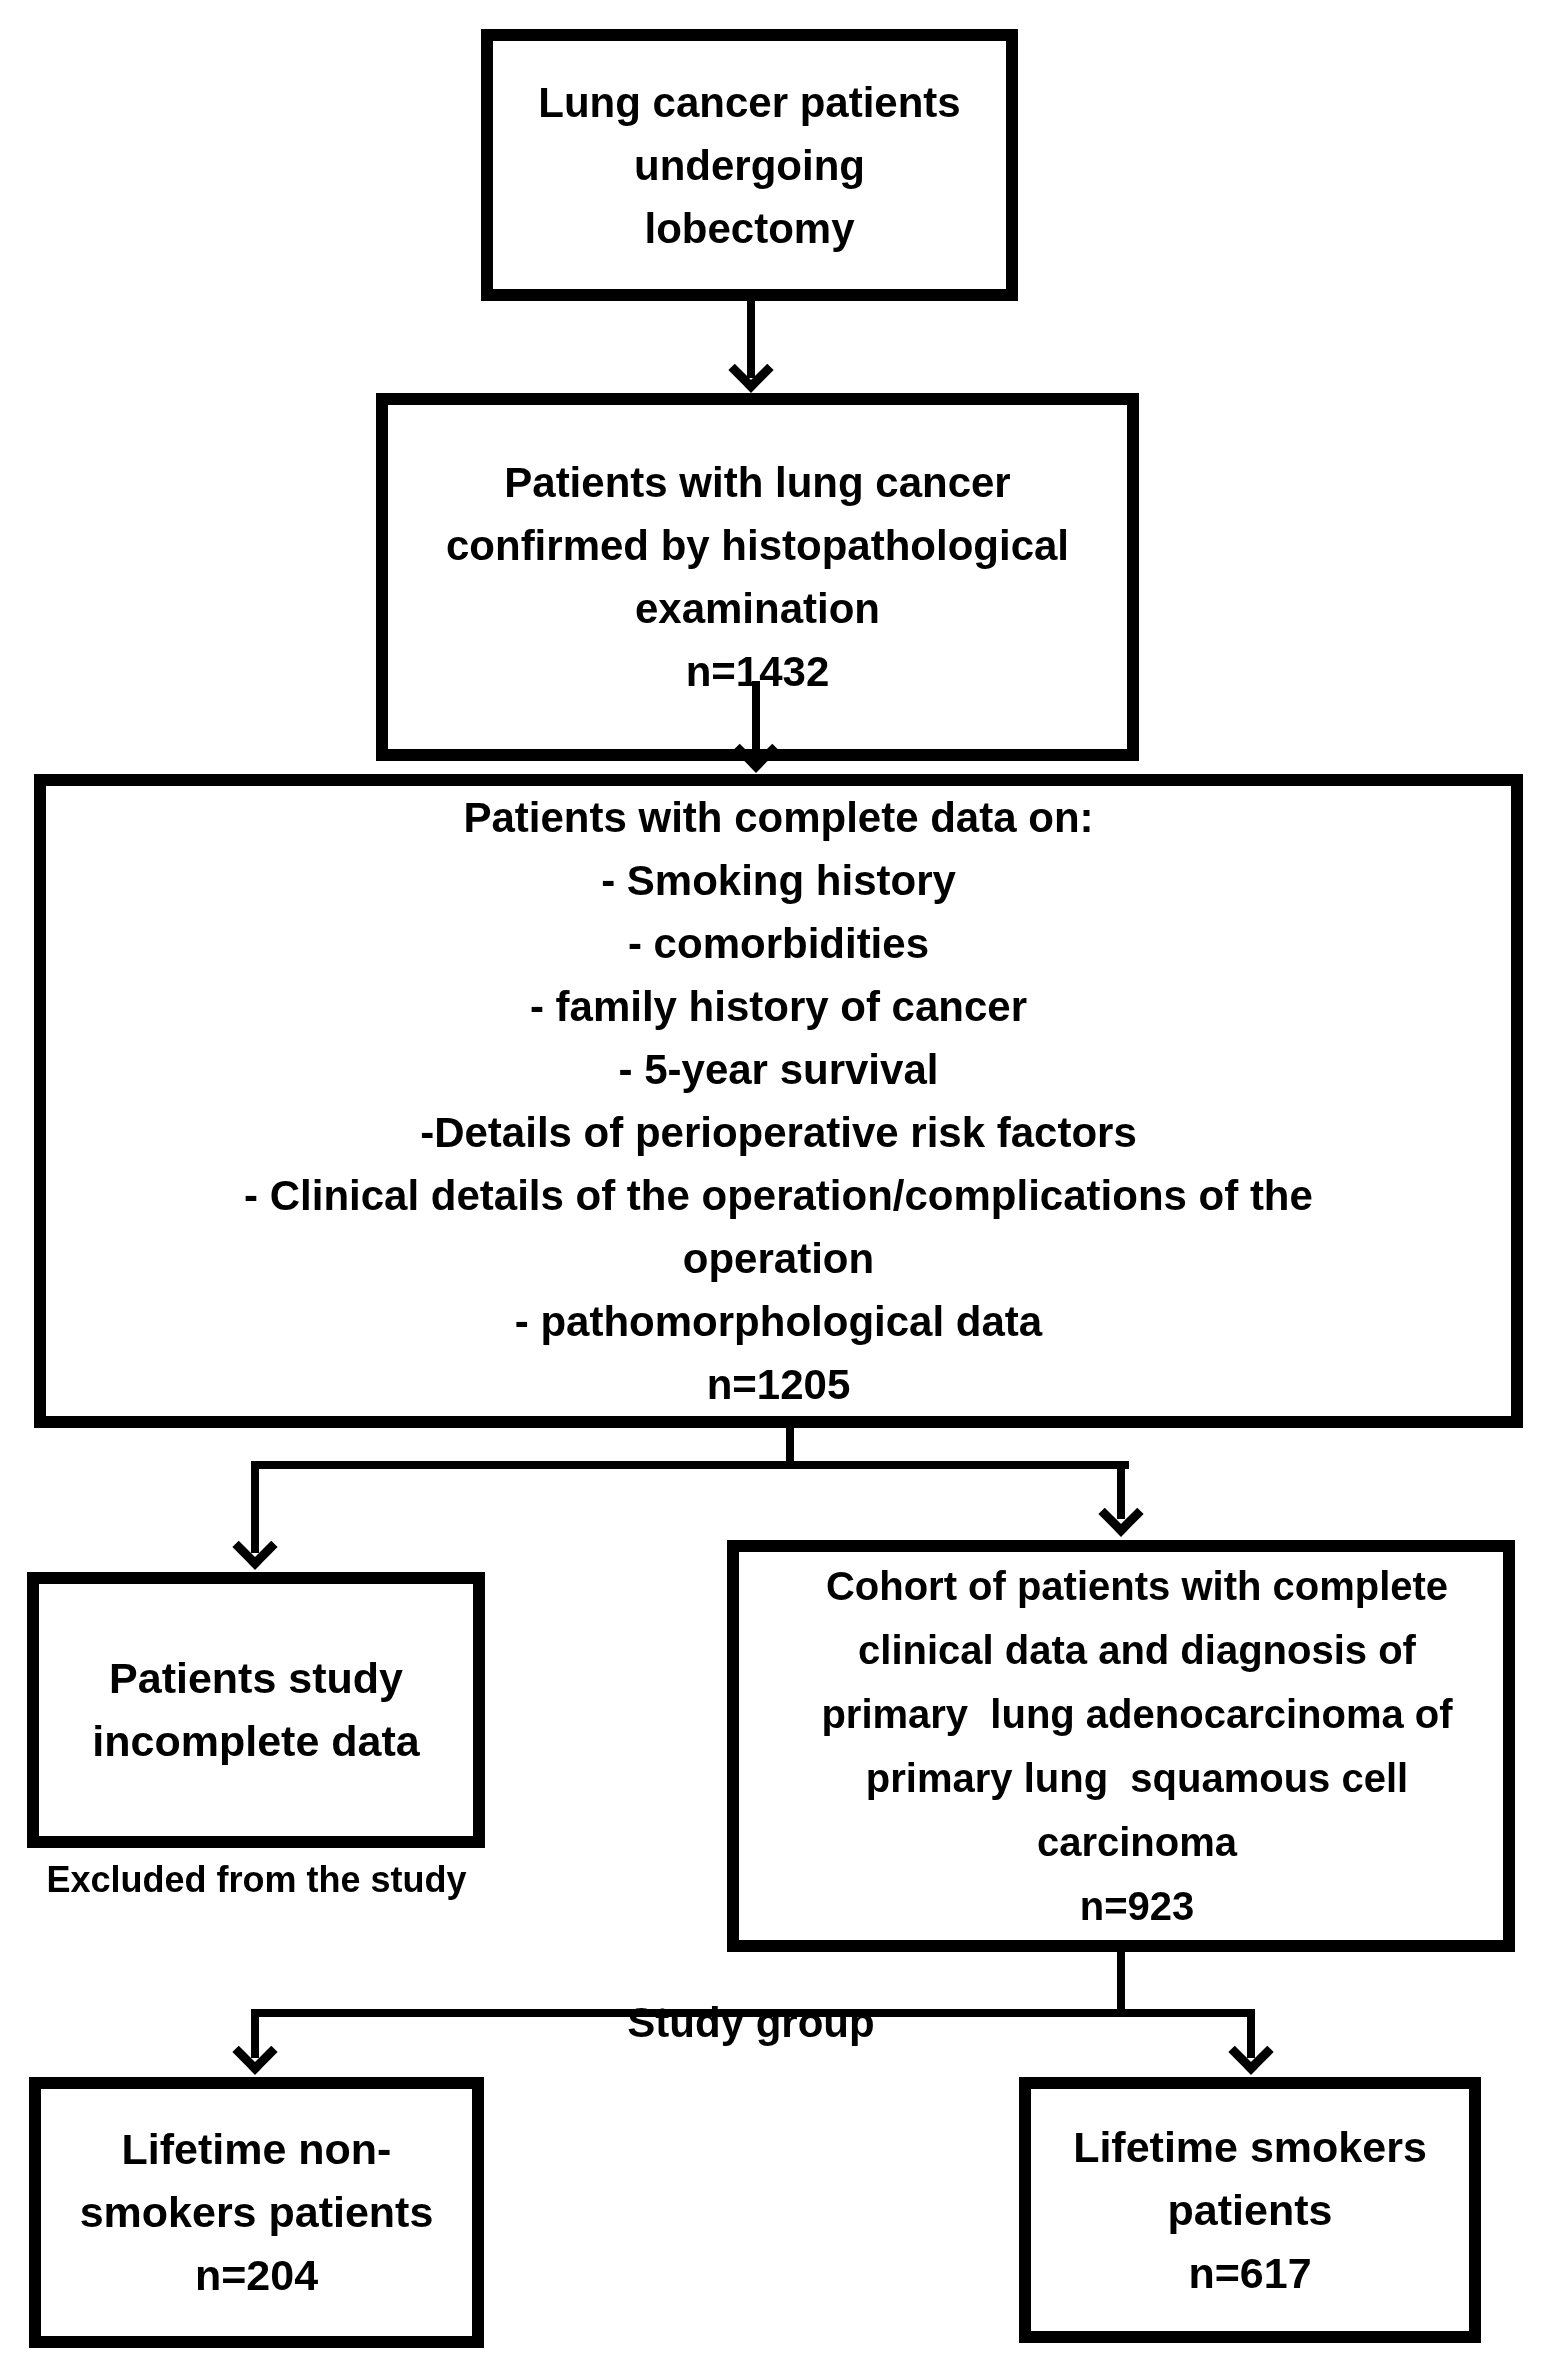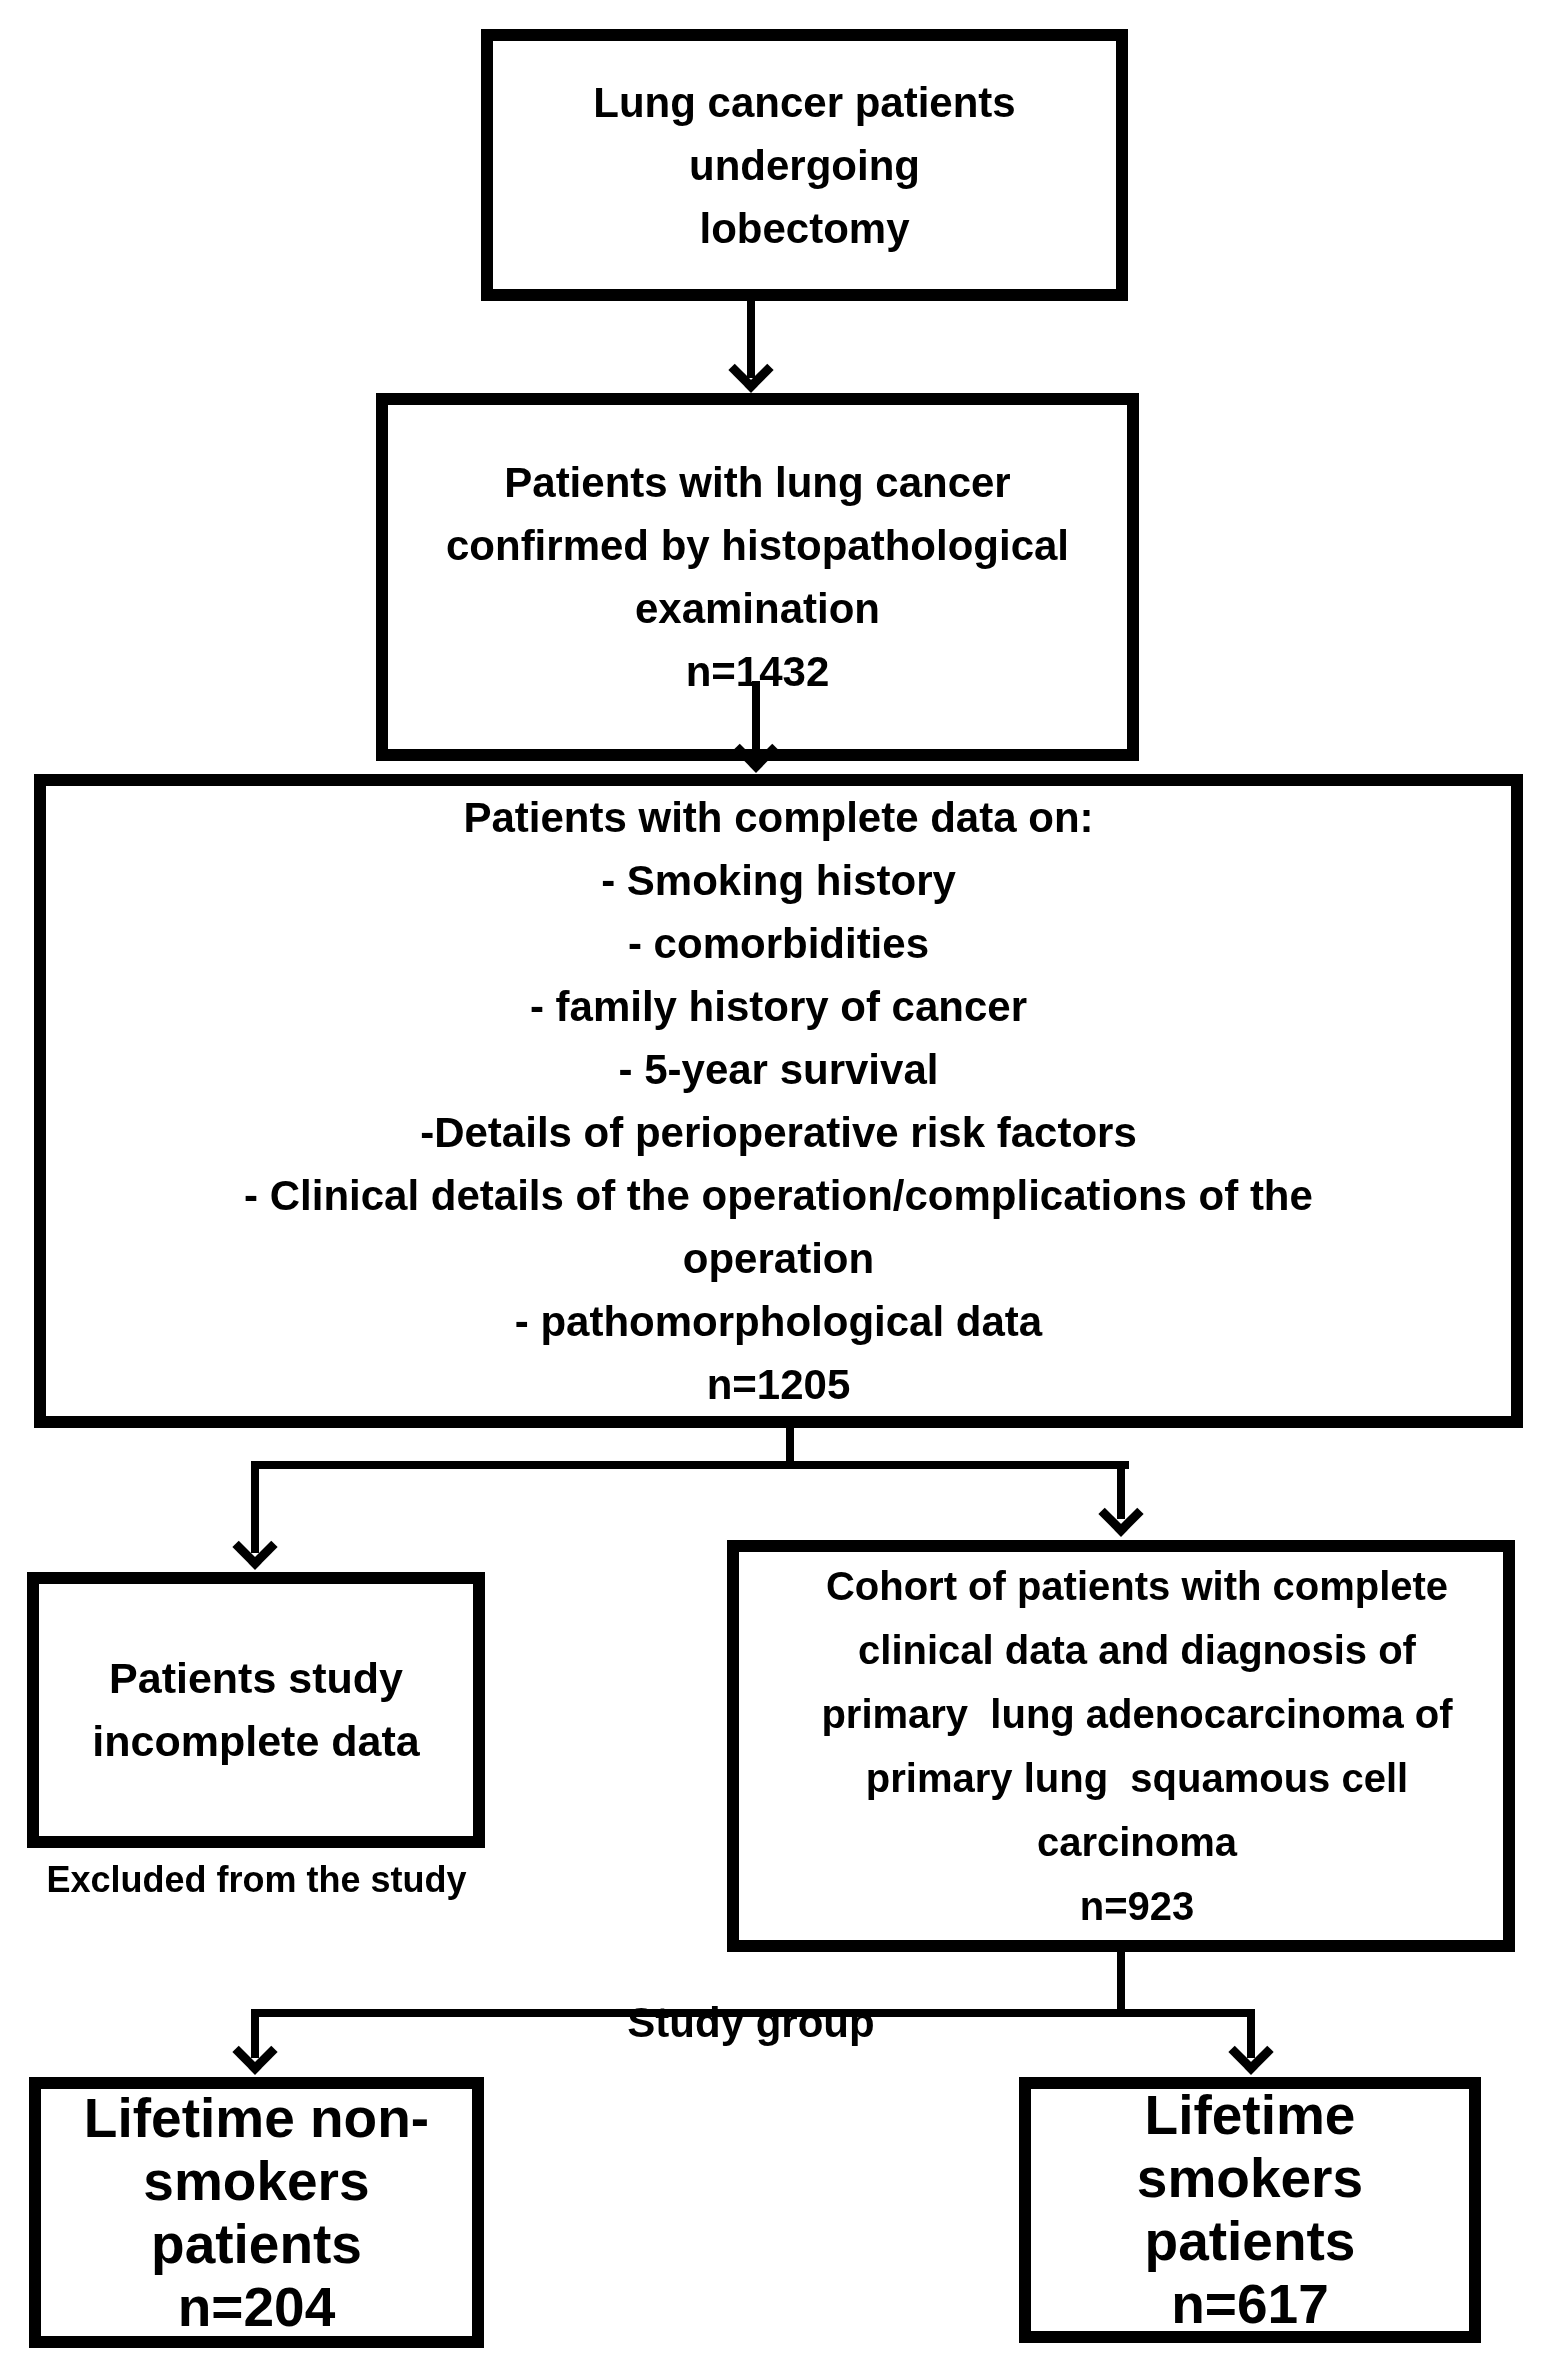--- a/index.html
+++ b/index.html
@@ -44,30 +44,30 @@
     border-bottom: 9.3px solid #000000;
     transform: rotate(45deg);
   }
   .floating-label {
     position: absolute;
     font-weight: 700;
     text-align: center;
     white-space: pre-wrap;
   }
   
-  #box1 { left: 481px;  top: 29px;   width: 647px;  height: 272px; }
+  #box1 { left: 481px;  top: 29px;   width: 537px;  height: 272px; }
   #box2 { left: 376px;  top: 393px;  width: 763px; height: 368px; }
   #box3 { left: 34px;   top: 774px; width: 1489px; height: 654px; }
   #box4 { left: 27px;   top: 1572px; width: 458px;  height: 276px; }
   #box5 { left: 727px; top: 1540px; width: 788px; height: 412px; padding-left: 32px; }
   #box6 { left: 29px;   top: 2077px; width: 455px;  height: 271px; }
   #box7 { left: 1019px; top: 2077px; width: 462px;  height: 266px; }
   #box4 .box-text { font-size: 43px; }
   #box5 .box-text { font-size: 40px; line-height: 64px; }
-  #box6 .box-text, #box7 .box-text { font-size: 55px; }
+  #box6 .box-text, #box7 .box-text { font-size: 43px; }
   
   #arrow1-shaft { left: 747px; top: 301px;  width: 7.9px; height: 77px; }
   #arrow1-head  { left: 735px; top: 354px; }
   #arrow2-shaft { left: 752px; top: 681px;  width: 7.9px; height: 77px; }
   #arrow2-head  { left: 740px; top: 734px; }
   #stem1        { left: 786px; top: 1428px; width: 7.9px; height: 41px; }
   #hline1       { left: 251px;  top: 1461px; width: 878px; height: 7.9px; }
   #ldrop1-shaft { left: 251px;  top: 1461px; width: 7.9px; height: 92px; }
   #ldrop1-head  { left: 239px;  top: 1531px; }
   #rdrop1-shaft { left: 1117px; top: 1461px; width: 7.9px; height: 58px; }

